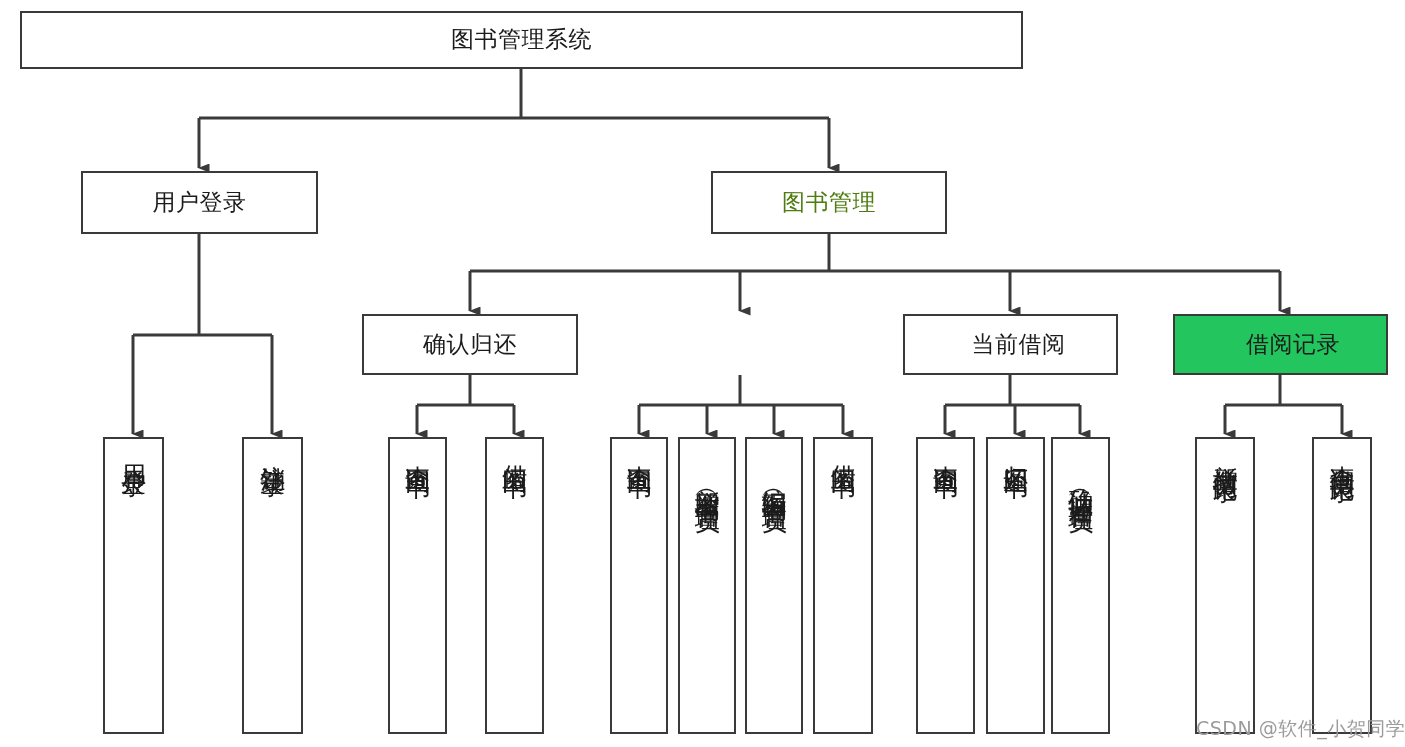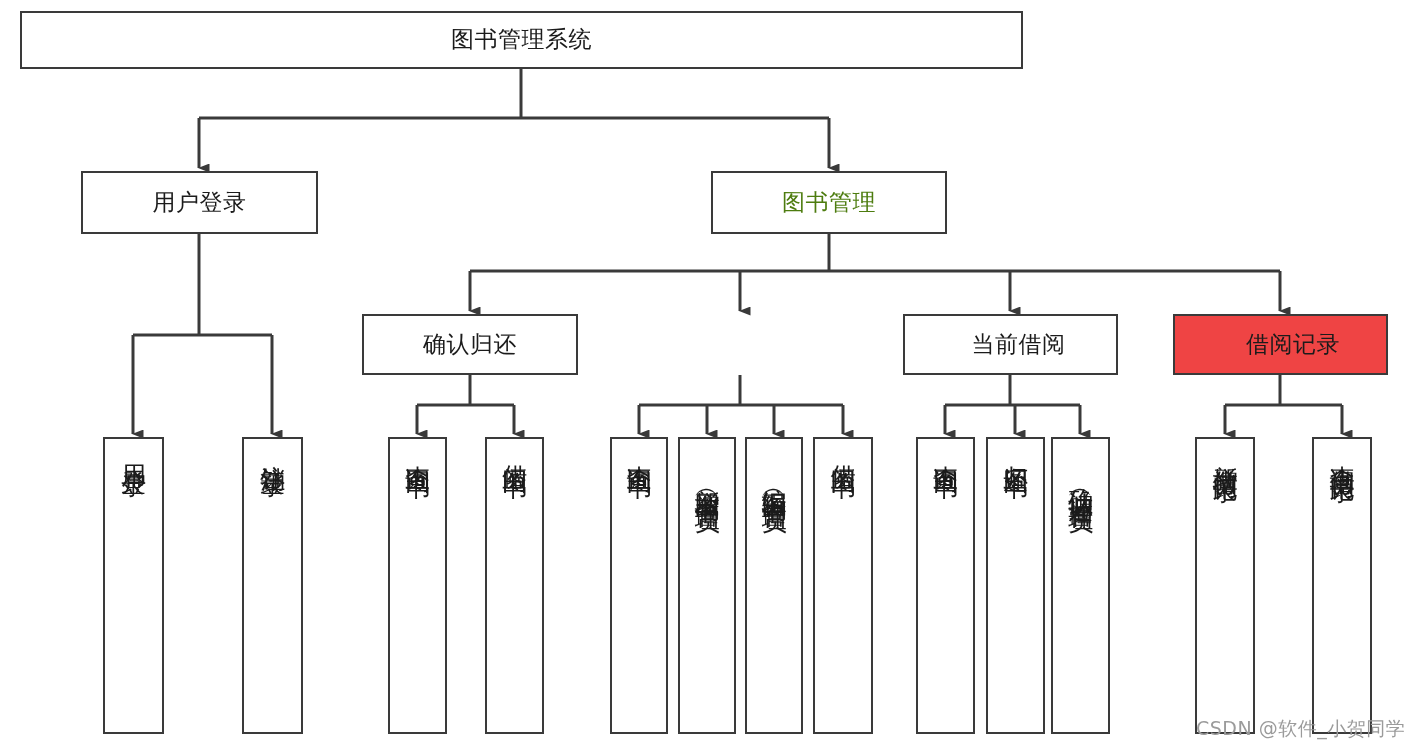--- a/index.html
+++ b/index.html
@@ -133,21 +133,21 @@
   <div class="node horiz" style="left: 711px; top: 171px; width: 236px; height: 63px; border-color: rgb(58, 58, 58); background: rgb(255, 255, 255); color: #4d7c0f;">
     <span class="label">图书管理</span>
   </div>
 
   <div class="node horiz" style="left: 362px; top: 314px; width: 216px; height: 61px; border-color: rgb(58, 58, 58); background: rgb(255, 255, 255); color: rgb(27, 27, 27);">
     <span class="label">确认归还</span>
   </div>
   <div class="node horiz" style="left: 903px; top: 314px; width: 215px; height: 61px; border-color: rgb(58, 58, 58); background: rgb(255, 255, 255); color: rgb(27, 27, 27); padding-left: 16px;">
     <span class="label">当前借阅</span>
   </div>
-  <div class="node horiz" style="left: 1173px; top: 314px; width: 215px; height: 61px; border-color: rgb(58, 58, 58); background: #ef4444; color: rgb(27, 27, 27); padding-left: 25px;">
+  <div class="node horiz" style="left: 1173px; top: 314px; width: 215px; height: 61px; border-color: rgb(58, 58, 58); background: #22c55e; color: rgb(27, 27, 27); padding-left: 25px;">
     <span class="label">借阅记录</span>
   </div>
 
   <div class="node vert" style="left: 103px; top: 437px; width: 61px; height: 297px; border-color: rgb(58, 58, 58); background: rgb(255, 255, 255); color: rgb(27, 27, 27);">
     <span class="label">用户登录</span>
   </div>
   <div class="node vert" style="left: 242px; top: 437px; width: 61px; height: 297px; border-color: rgb(58, 58, 58); background: rgb(255, 255, 255); color: rgb(27, 27, 27);">
     <span class="label">注销登录</span>
   </div>
   <div class="node vert" style="left: 388px; top: 437px; width: 59px; height: 297px; border-color: rgb(58, 58, 58); background: rgb(255, 255, 255); color: rgb(27, 27, 27);">

